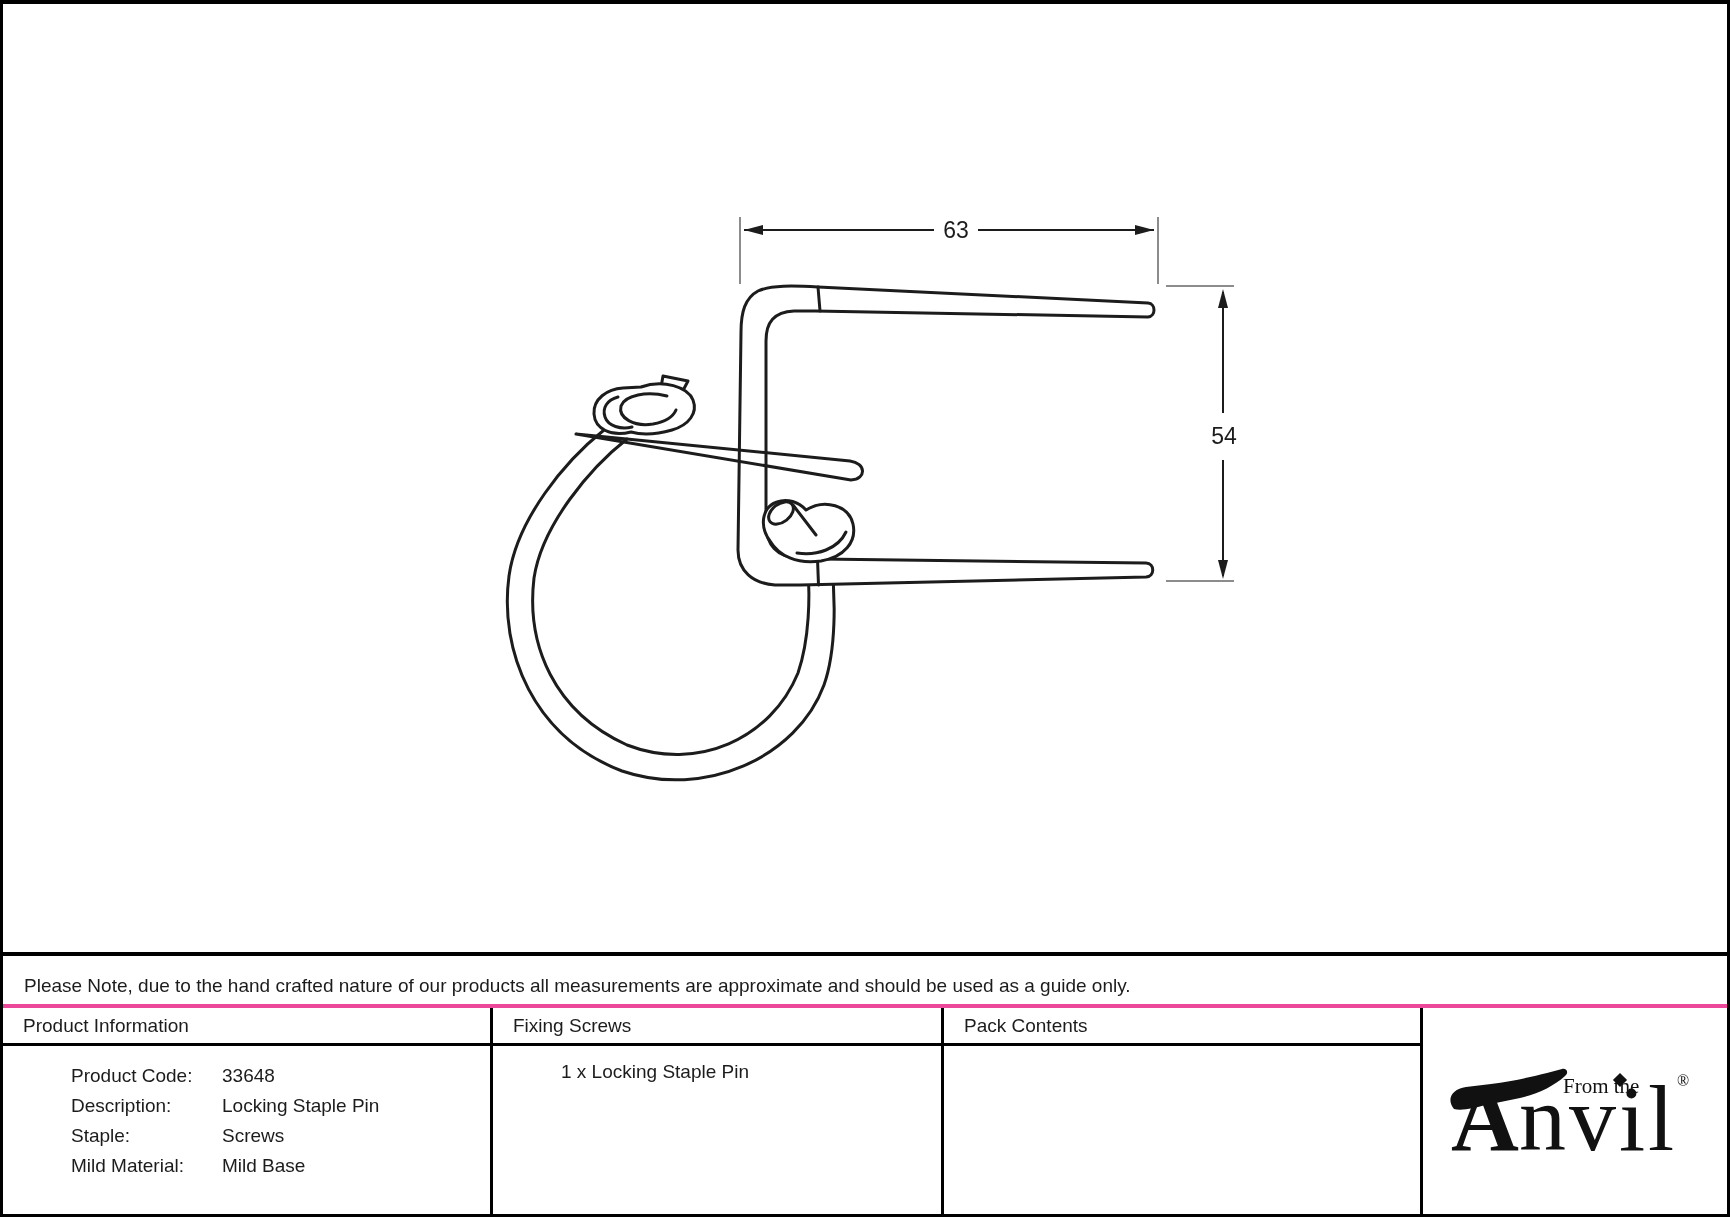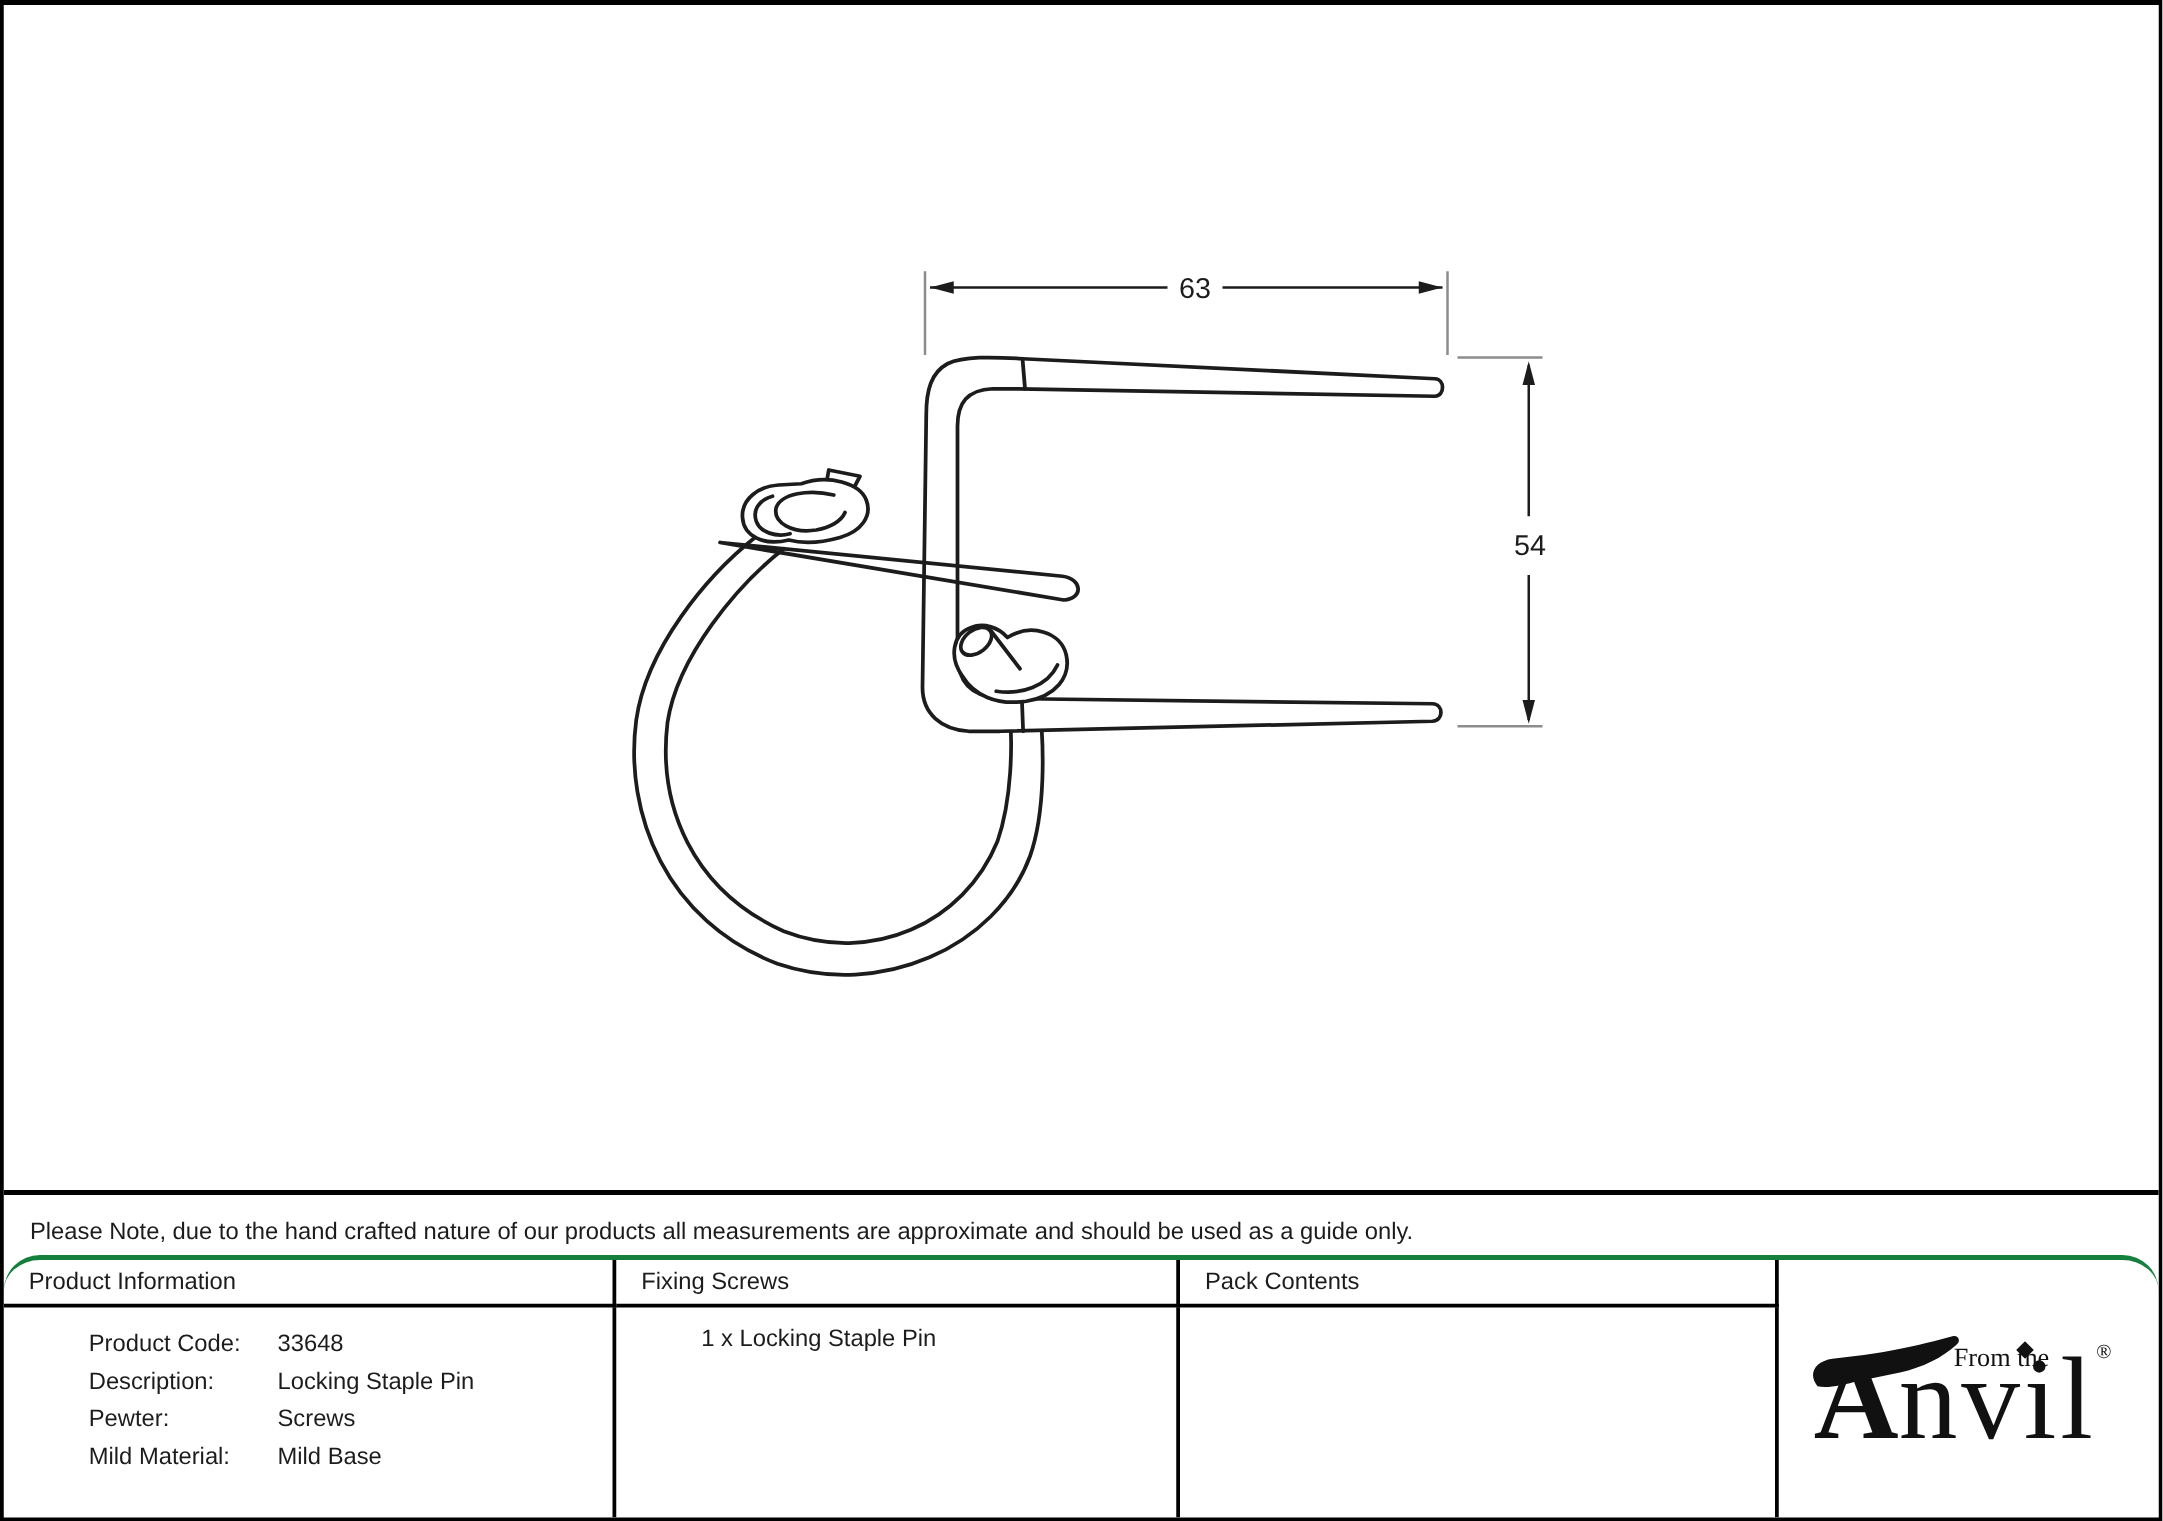--- a/index.html
+++ b/index.html
@@ -16,25 +16,24 @@
   }
   .drawing{position:absolute;top:-4px;left:-3px;width:1730px;height:948px;}
   .note-row{
     position:absolute;left:0;right:0;top:948px;height:64px;
     border-top:4px solid #000;box-sizing:border-box;
     display:flex;align-items:center;padding-left:21px;
     font-size:19px;
   }
   .info-table{
     position:absolute;left:0;right:0;top:1000px;bottom:0;
-    border-top:4px solid #15803d;box-sizing:border-box;
+    border-top:4px solid #ec4899;box-sizing:border-box;
     display:grid;
     grid-template-columns:490px 451px 479px 1fr;
     grid-template-rows:38px 1fr;
-    border-radius:29px;
   }
   .cell{box-sizing:border-box;min-width:0;}
   .vline{border-right:3px solid #000;padding-left:47px;}
   .th{display:flex;align-items:center;padding-left:20px;font-size:19px;border-bottom:3px solid #000;}
   .body-cell{grid-row:2;}
   .pi-rows{padding-top:15px;}
   .pi-row{display:flex;align-items:center;height:30px;font-size:19px;}
   .pi-label{width:151px;padding-left:21px;flex:none;}
   .pc-body{padding:15px 0 0 21px;font-size:19px;}
   .logo-cell{grid-column:4;grid-row:1/3;display:flex;align-items:center;justify-content:center;}
@@ -137,21 +136,21 @@
       <div class="pi-rows">
         <div class="pi-row">
           <span class="pi-label">Product Code:</span>
           <span>33648</span>
         </div>
         <div class="pi-row">
           <span class="pi-label">Description:</span>
           <span>Locking Staple Pin</span>
         </div>
         <div class="pi-row">
-          <span class="pi-label">Pewter:</span>
+          <span class="pi-label">Staple:</span>
           <span>Screws</span>
         </div>
         <div class="pi-row">
           <span class="pi-label">Mild Material:</span>
           <span>Mild Base</span>
         </div>
       </div>
     </div>
 
     <div class="cell body-cell vline">

